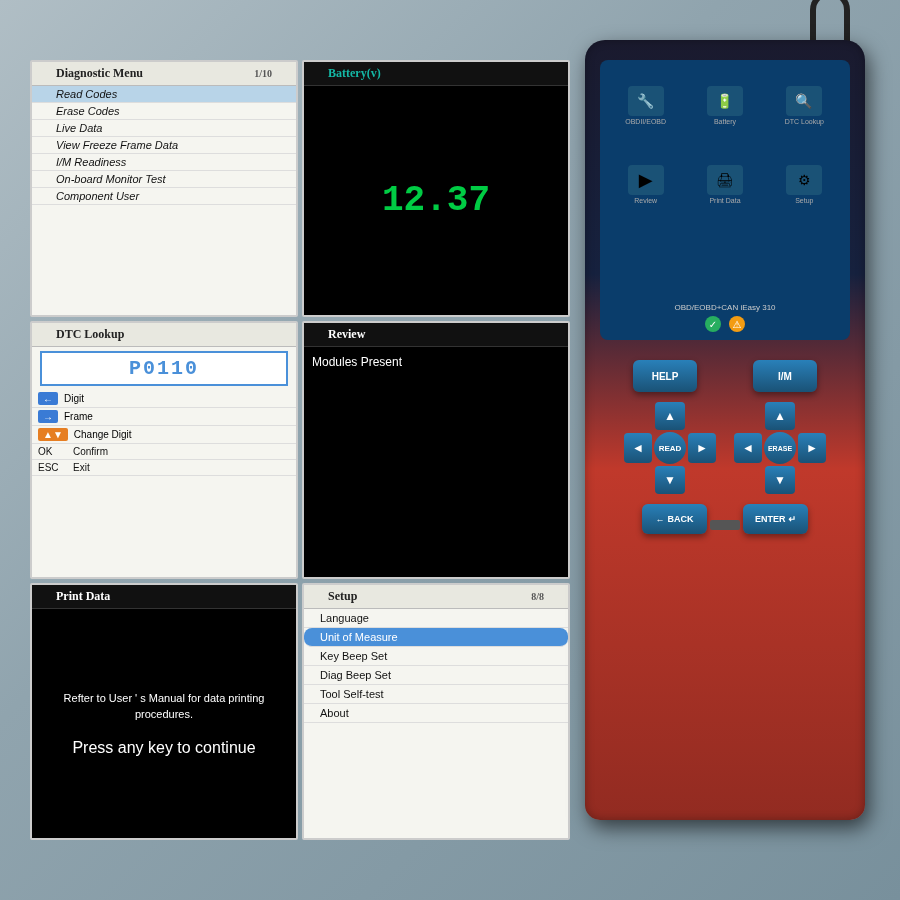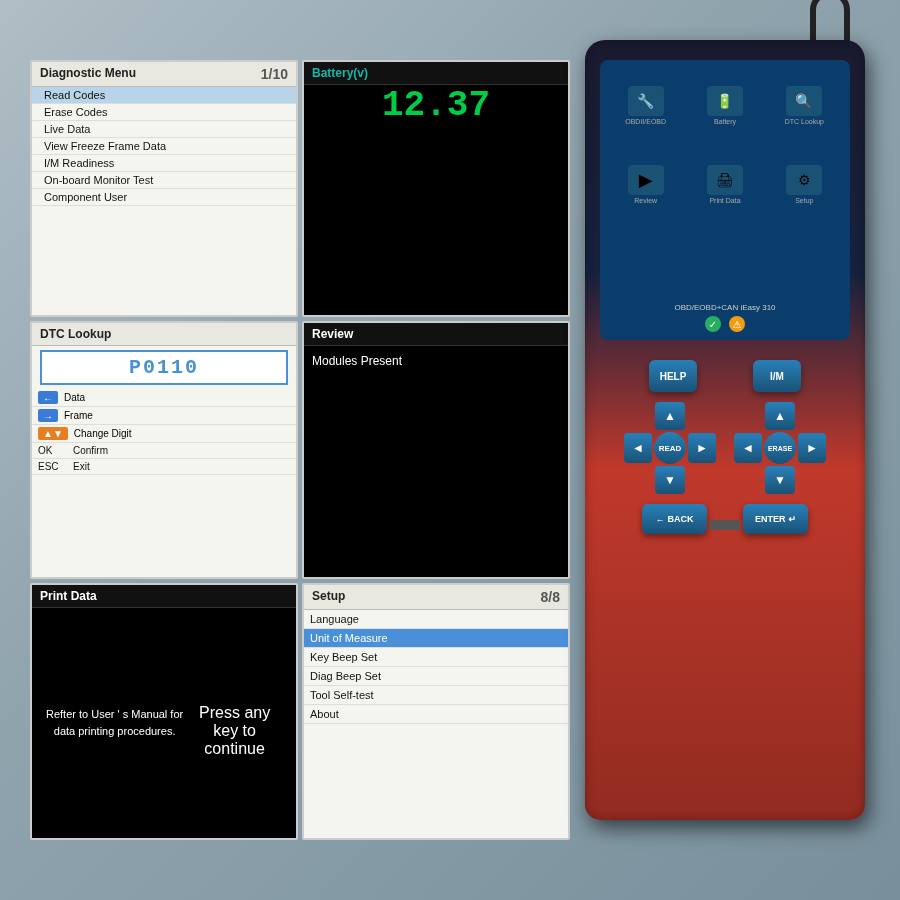--- a/index.html
+++ b/index.html
@@ -39,64 +39,66 @@
       border: 2px solid #ccc;
       border-radius: 2px;
       overflow: hidden;
       display: flex;
       flex-direction: column;
     }
 
     .screen-header {
       background: #e8e8e0;
       border-bottom: 1px solid #bbb;
-      padding: 4px 8px;
+      padding: 4px 24px;
       text-align: center;
       font-size: 12px;
       font-weight: bold;
       color: #222;
       display: flex;
       justify-content: space-between;
-      align-items: flex-start;
+      align-items: center;
+      font-family: Liberation Serif, serif;
     }
 
     .screen-header .page-num {
-      font-size: 14px;
+      font-size: 10px;
       color: #555;
     }
 
     .screen-body {
       flex: 1;
       overflow: hidden;
     }
 
     
     .diag-menu .menu-item {
-      padding: 2px 12px;
+      padding: 2px 24px;
       font-size: 11px;
       color: #111;
       border-bottom: 1px solid #ddd;
+      font-style: italic;
     }
     .diag-menu .menu-item:first-child {
       background: #b8d4e8;
     }
 
     
     .battery-screen {
       background: #000;
     }
     .battery-screen .screen-header {
       background: #111;
       color: #14b8a6;
       border-bottom: 1px solid #333;
     }
     .battery-screen .screen-body {
       background: #000;
       display: flex;
-      align-items: flex-start;
+      align-items: center;
       justify-content: center;
     }
     .battery-value {
       color: #00cc44;
       font-size: 36px;
       font-weight: bold;
       font-family: 'Courier New', monospace;
     }
 
     
@@ -167,46 +169,48 @@
       background: #000;
     }
     .print-screen .screen-header {
       background: #111;
       color: #fff;
       border-bottom: 1px solid #333;
     }
     .print-screen .screen-body {
       background: #000;
       display: flex;
+      flex-direction: column;
       align-items: center;
       justify-content: center;
       padding: 12px;
       text-align: center;
     }
     .print-text {
       color: #fff;
       font-size: 11px;
       line-height: 1.5;
     }
     .print-text-bottom {
       color: #fff;
       font-size: 16px;
       margin-top: 16px;
     }
 
     
     .setup-screen .menu-item {
-      padding: 3px 6px;
+      padding: 3px 16px;
       font-size: 11px;
       color: #111;
       border-bottom: 1px solid #ddd;
     }
     .setup-screen .menu-item.highlighted {
       background: #4a90d9;
       color: #fff;
+      border-radius: 8px;
     }
 
     
     .device-container {
       width: 310px;
       height: 820px;
       position: relative;
       flex-shrink: 0;
     }
 
@@ -334,21 +338,21 @@
       font-size: 10px;
       cursor: pointer;
       box-shadow: 0 3px 6px rgba(0,0,0,0.4);
     }
 
     .btn-blue {
       background: linear-gradient(180deg, #2980b9, #1a5276);
       color: #fff;
     }
     .btn-blue-large {
-      width: 48px;
+      width: 64px;
       height: 32px;
       text-align: right;
     }
     .btn-back-enter {
       background: linear-gradient(180deg, #2980b9, #1a5276);
       color: #fff;
       width: 65px;
       height: 30px;
       border-radius: 6px;
       font-size: 9px;
@@ -448,21 +452,21 @@
     </div>
 
     <div class="screen dtc-screen">
       <div class="screen-header">
         <span>DTC Lookup</span>
       </div>
       <div class="screen-body">
         <div class="dtc-code-box">P0110</div>
         <div class="dtc-row">
           <span class="arrow-btn">←</span>
-          <span>Data</span>
+          <span>Digit</span>
         </div>
         <div class="dtc-row">
           <span class="arrow-btn">→</span>
           <span>Frame</span>
         </div>
         <div class="dtc-row">
           <span class="arrow-btn orange">▲▼</span>
           <span>Change Digit</span>
         </div>
         <div class="dtc-row">

